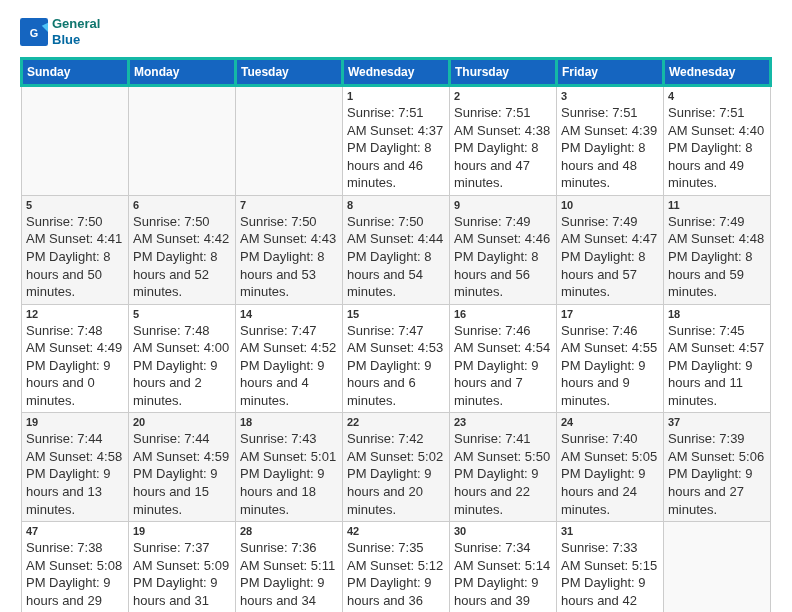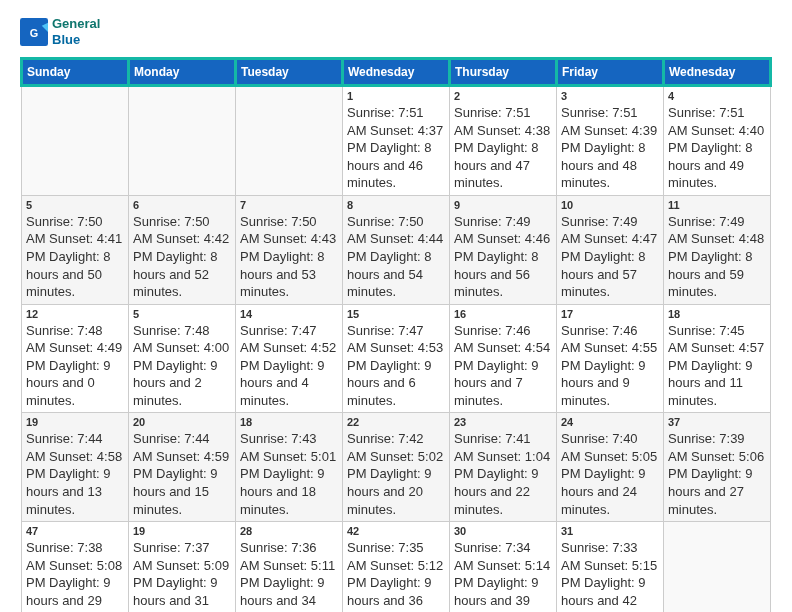--- a/index.html
+++ b/index.html
@@ -262,21 +262,21 @@
           </td>
           <td>
             <span class="day-number">22</span>
             <div class="cell-content">Sunrise: 7:42 AM
 Sunset: 5:02 PM
 Daylight: 9 hours and 20 minutes.</div>
           </td>
           <td>
             <span class="day-number">23</span>
             <div class="cell-content">Sunrise: 7:41 AM
-Sunset: 1:04 PM
+Sunset: 5:50 PM
 Daylight: 9 hours and 22 minutes.</div>
           </td>
           <td>
             <span class="day-number">24</span>
             <div class="cell-content">Sunrise: 7:40 AM
 Sunset: 5:05 PM
 Daylight: 9 hours and 24 minutes.</div>
           </td>
           <td>
             <span class="day-number">37</span>

